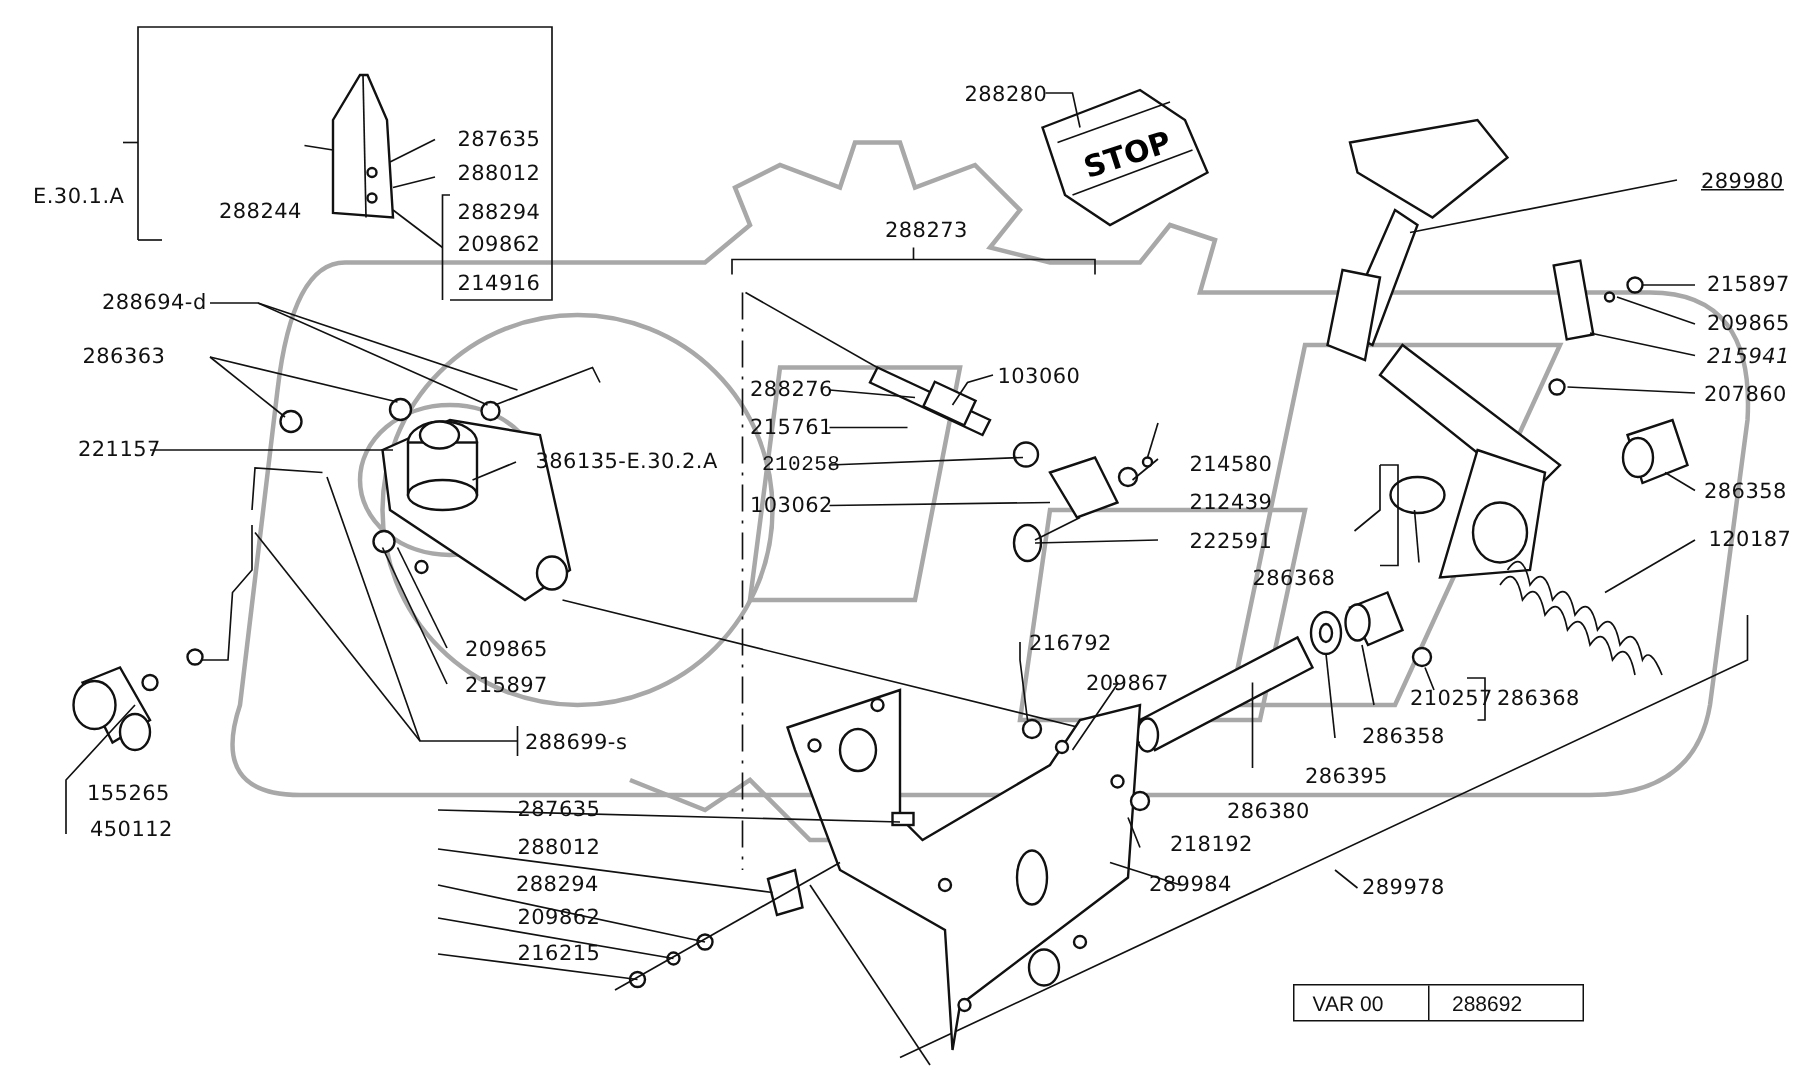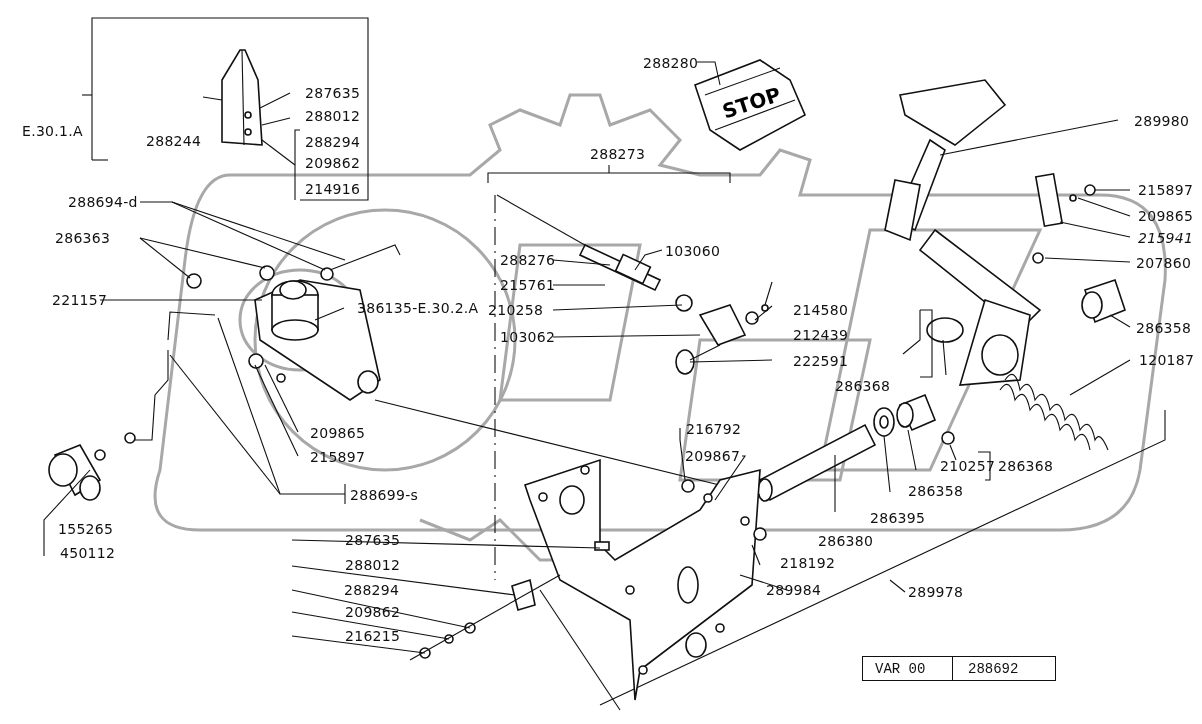--- a/index.html
+++ b/index.html
@@ -6,21 +6,21 @@
   body { width:1202px; height:724px; position:relative; overflow:hidden;
          font-family:"Liberation Sans", sans-serif; color:#111; }
   #diagram { position:absolute; left:0; top:0; width:1202px; height:724px; }
   .lbl { position:absolute; font-family:"DejaVu Sans", sans-serif; font-size:14px;
          line-height:16px; white-space:nowrap; letter-spacing:0.3px; color:#111; }
   .wm { stroke:#a8a8a8; stroke-width:3; fill:none; }
   .ln { stroke:#111; stroke-width:1.1; fill:none; }
   .pt { stroke:#111; stroke-width:1.6; fill:#fff; }
   .dash { stroke:#111; stroke-width:1.1; fill:none; stroke-dasharray:18 6 2 6; }
   .var-box { position:absolute; left:862px; top:656px; width:192px; height:23px;
-             border:1.5px solid #111; display:flex; font-family:Liberation Mono, monospace; font-size:14px; }
+             border:1.5px solid #111; display:flex; font-family:Liberation Sans, sans-serif; font-size:14px; }
   .var-box .c1 { width:90px; border-right:1.5px solid #111; display:flex; align-items:center; padding-left:12px; box-sizing:border-box; }
   .var-box .c2 { flex:1; display:flex; align-items:center; padding-left:15px; }
   .stop-text { font-family:"DejaVu Sans", sans-serif; font-weight:bold; font-size:20px; }
 </style>
 </head>
 <body>
 
 <svg id="diagram" viewBox="0 0 1202 724" xmlns="http://www.w3.org/2000/svg">
 
   <g>
@@ -220,43 +220,43 @@
 <span class="lbl" style="left:310px;top:425px;">209865</span>
 <span class="lbl" style="left:310px;top:449px;">215897</span>
 <span class="lbl" style="left:350px;top:487px;">288699-s</span>
 <span class="lbl" style="left:58px;top:521px;">155265</span>
 <span class="lbl" style="left:60px;top:545px;">450112</span>
 
 <span class="lbl" style="left:643px;top:55px;">288280</span>
 <span class="lbl" style="left:590px;top:146px;">288273</span>
 <span class="lbl" style="left:500px;top:252px;">288276</span>
 <span class="lbl" style="left:500px;top:277px;">215761</span>
-<span class="lbl" style="left:488px;top:302px;">210258</span>
+<span class="lbl" style="left:508px;top:302px;font-family:Liberation Mono, monospace;">210258</span>
 <span class="lbl" style="left:500px;top:329px;">103062</span>
 <span class="lbl" style="left:665px;top:243px;">103060</span>
 <span class="lbl" style="left:793px;top:302px;">214580</span>
 <span class="lbl" style="left:793px;top:327px;text-align:center;">212439</span>
 <span class="lbl" style="left:793px;top:353px;">222591</span>
 
-<span class="lbl" style="left:1134px;top:113px;">289980</span>
+<span class="lbl" style="left:1134px;top:113px;text-decoration:underline;">289980</span>
 <span class="lbl" style="left:1138px;top:182px;">215897</span>
 <span class="lbl" style="left:1138px;top:208px;">209865</span>
 <span class="lbl" style="left:1138px;top:230px;font-style:italic;">215941</span>
 <span class="lbl" style="left:1136px;top:255px;">207860</span>
 <span class="lbl" style="left:1136px;top:320px;">286358</span>
 <span class="lbl" style="left:1139px;top:352px;">120187</span>
 <span class="lbl" style="left:835px;top:378px;">286368</span>
 <span class="lbl" style="left:940px;top:458px;">210257</span>
 <span class="lbl" style="left:998px;top:458px;">286368</span>
 <span class="lbl" style="left:908px;top:483px;">286358</span>
 <span class="lbl" style="left:870px;top:510px;">286395</span>
 <span class="lbl" style="left:818px;top:533px;">286380</span>
 
 <span class="lbl" style="left:686px;top:421px;">216792</span>
-<span class="lbl" style="left:685px;top:448px;">209867</span>
+<span class="lbl" style="left:685px;top:448px;padding-left:39px;">209867</span>
 <span class="lbl" style="left:780px;top:555px;">218192</span>
 <span class="lbl" style="left:766px;top:582px;">289984</span>
 <span class="lbl" style="left:908px;top:584px;">289978</span>
 
 <span class="lbl" style="left:345px;top:532px;">287635</span>
 <span class="lbl" style="left:345px;top:557px;">288012</span>
 <span class="lbl" style="left:344px;top:582px;">288294</span>
 <span class="lbl" style="left:345px;top:604px;">209862</span>
 <span class="lbl" style="left:345px;top:628px;">216215</span>
 

